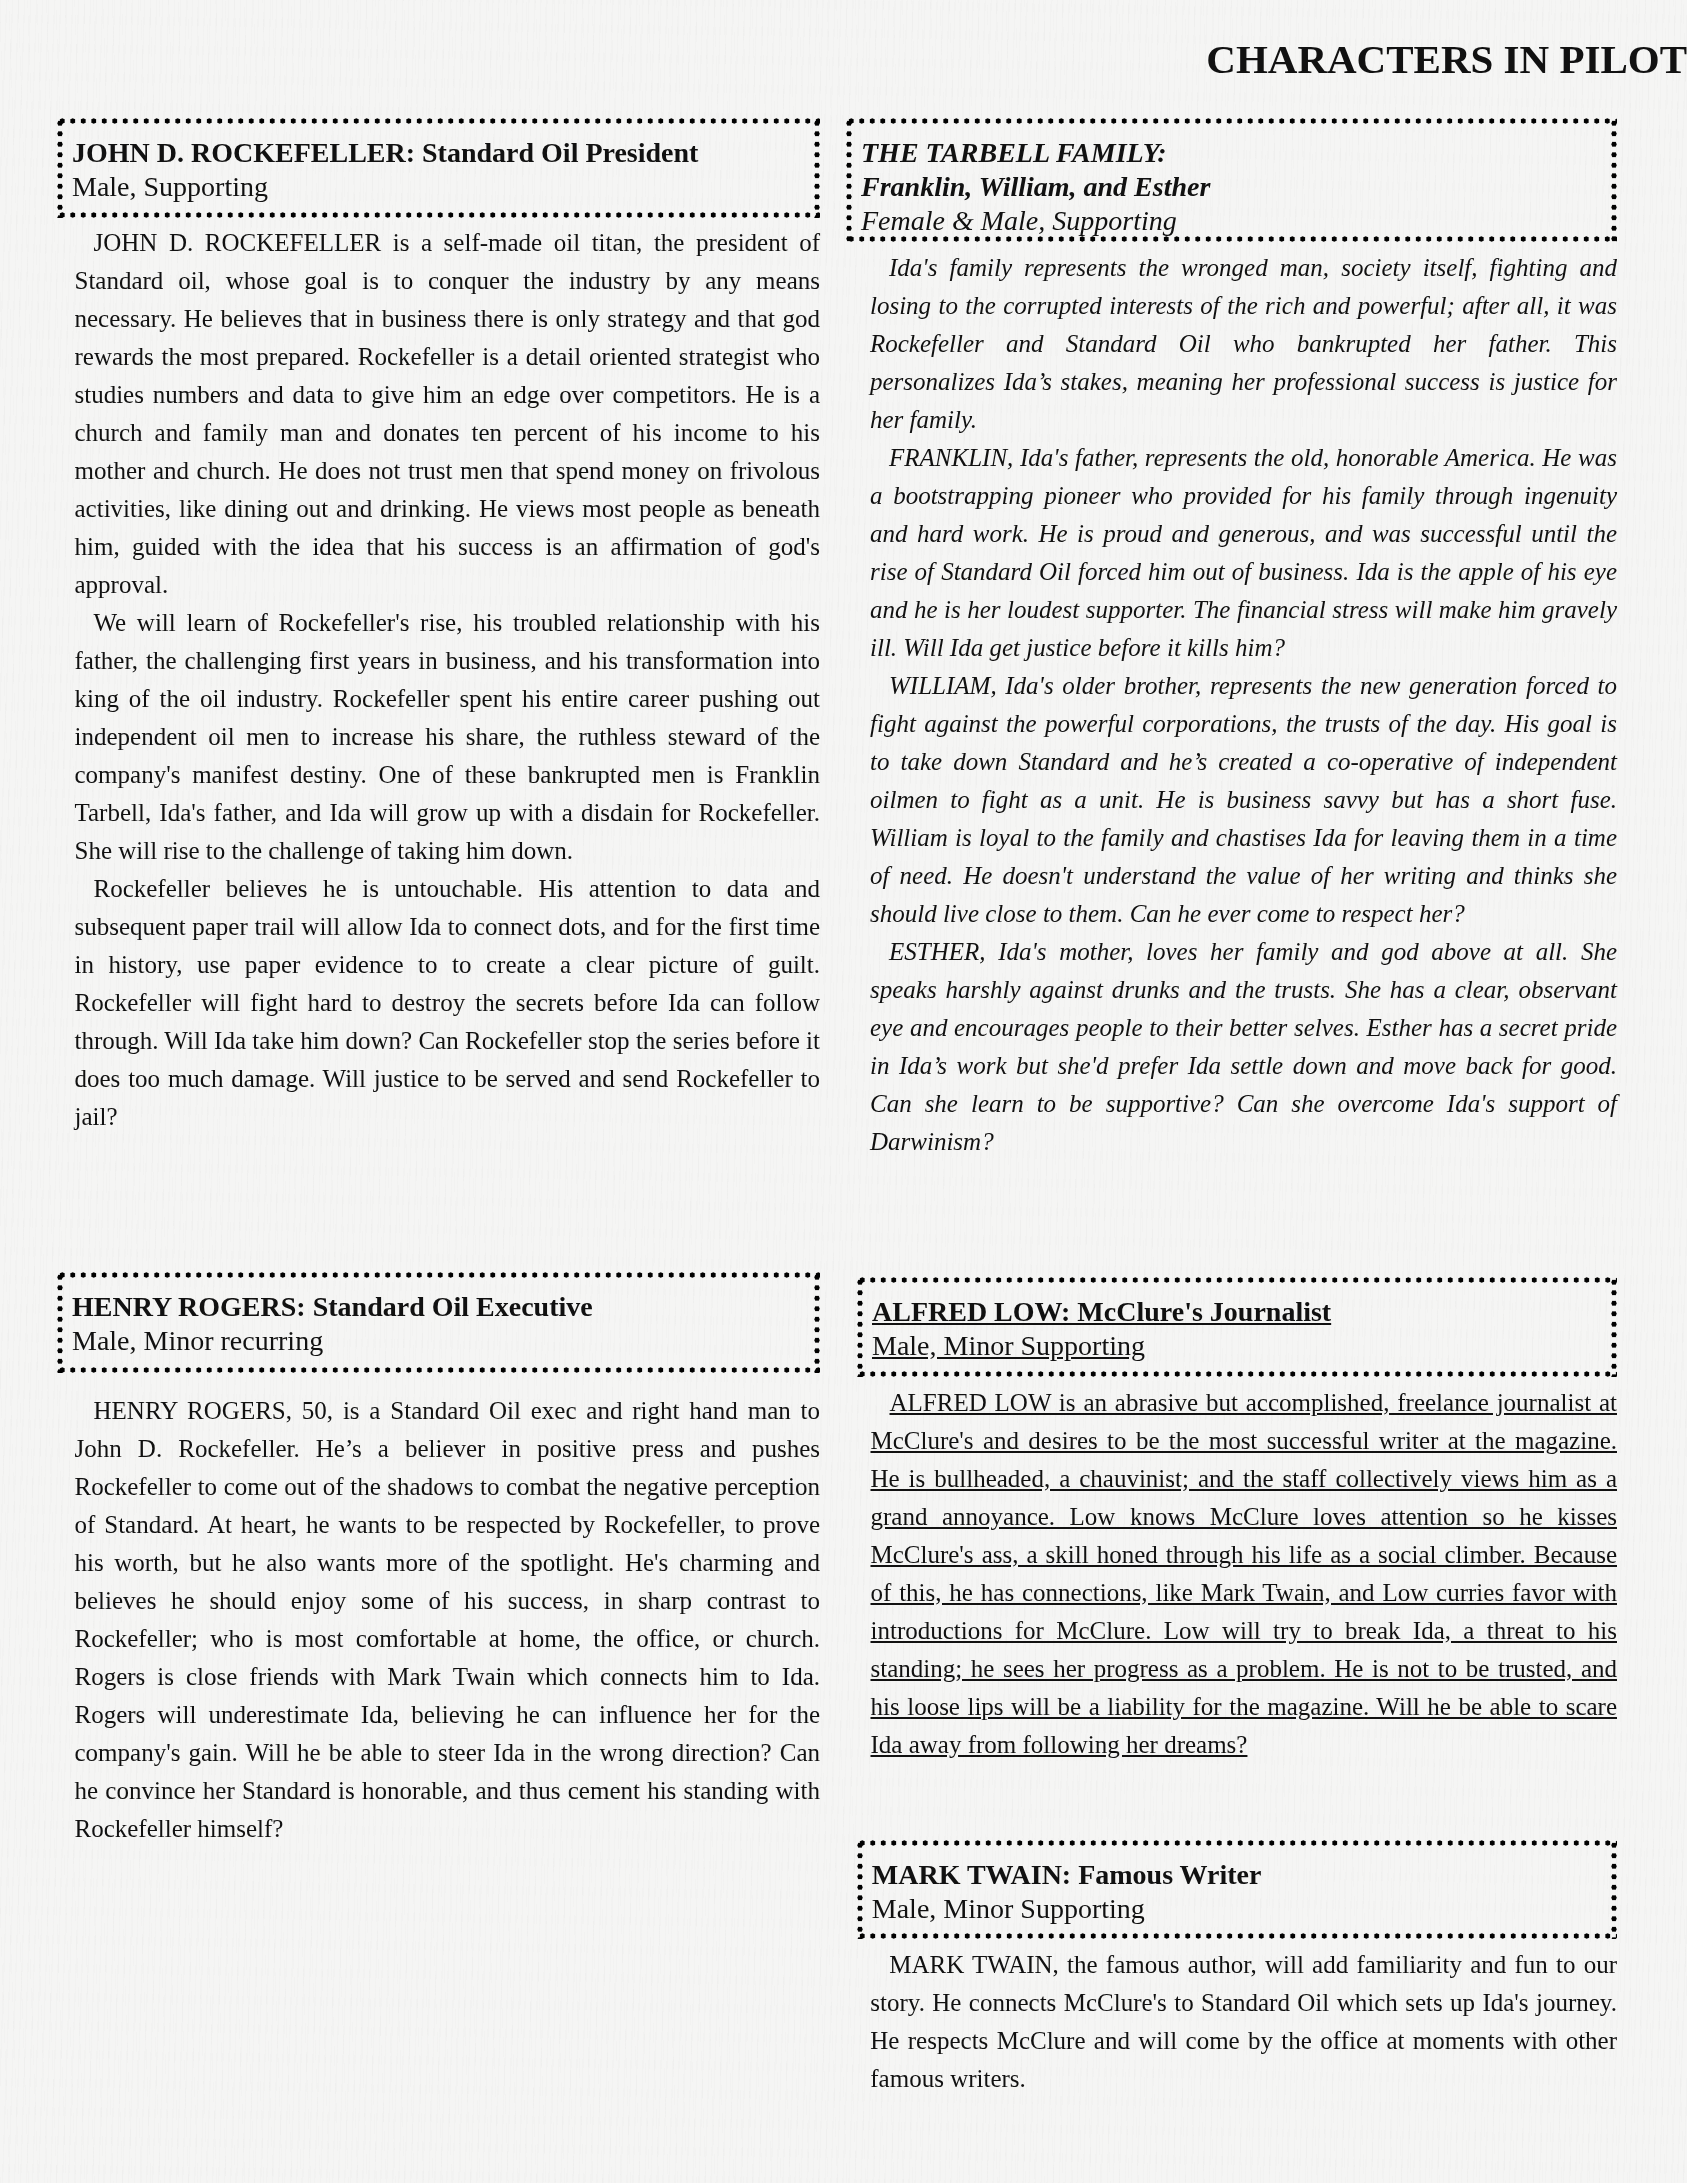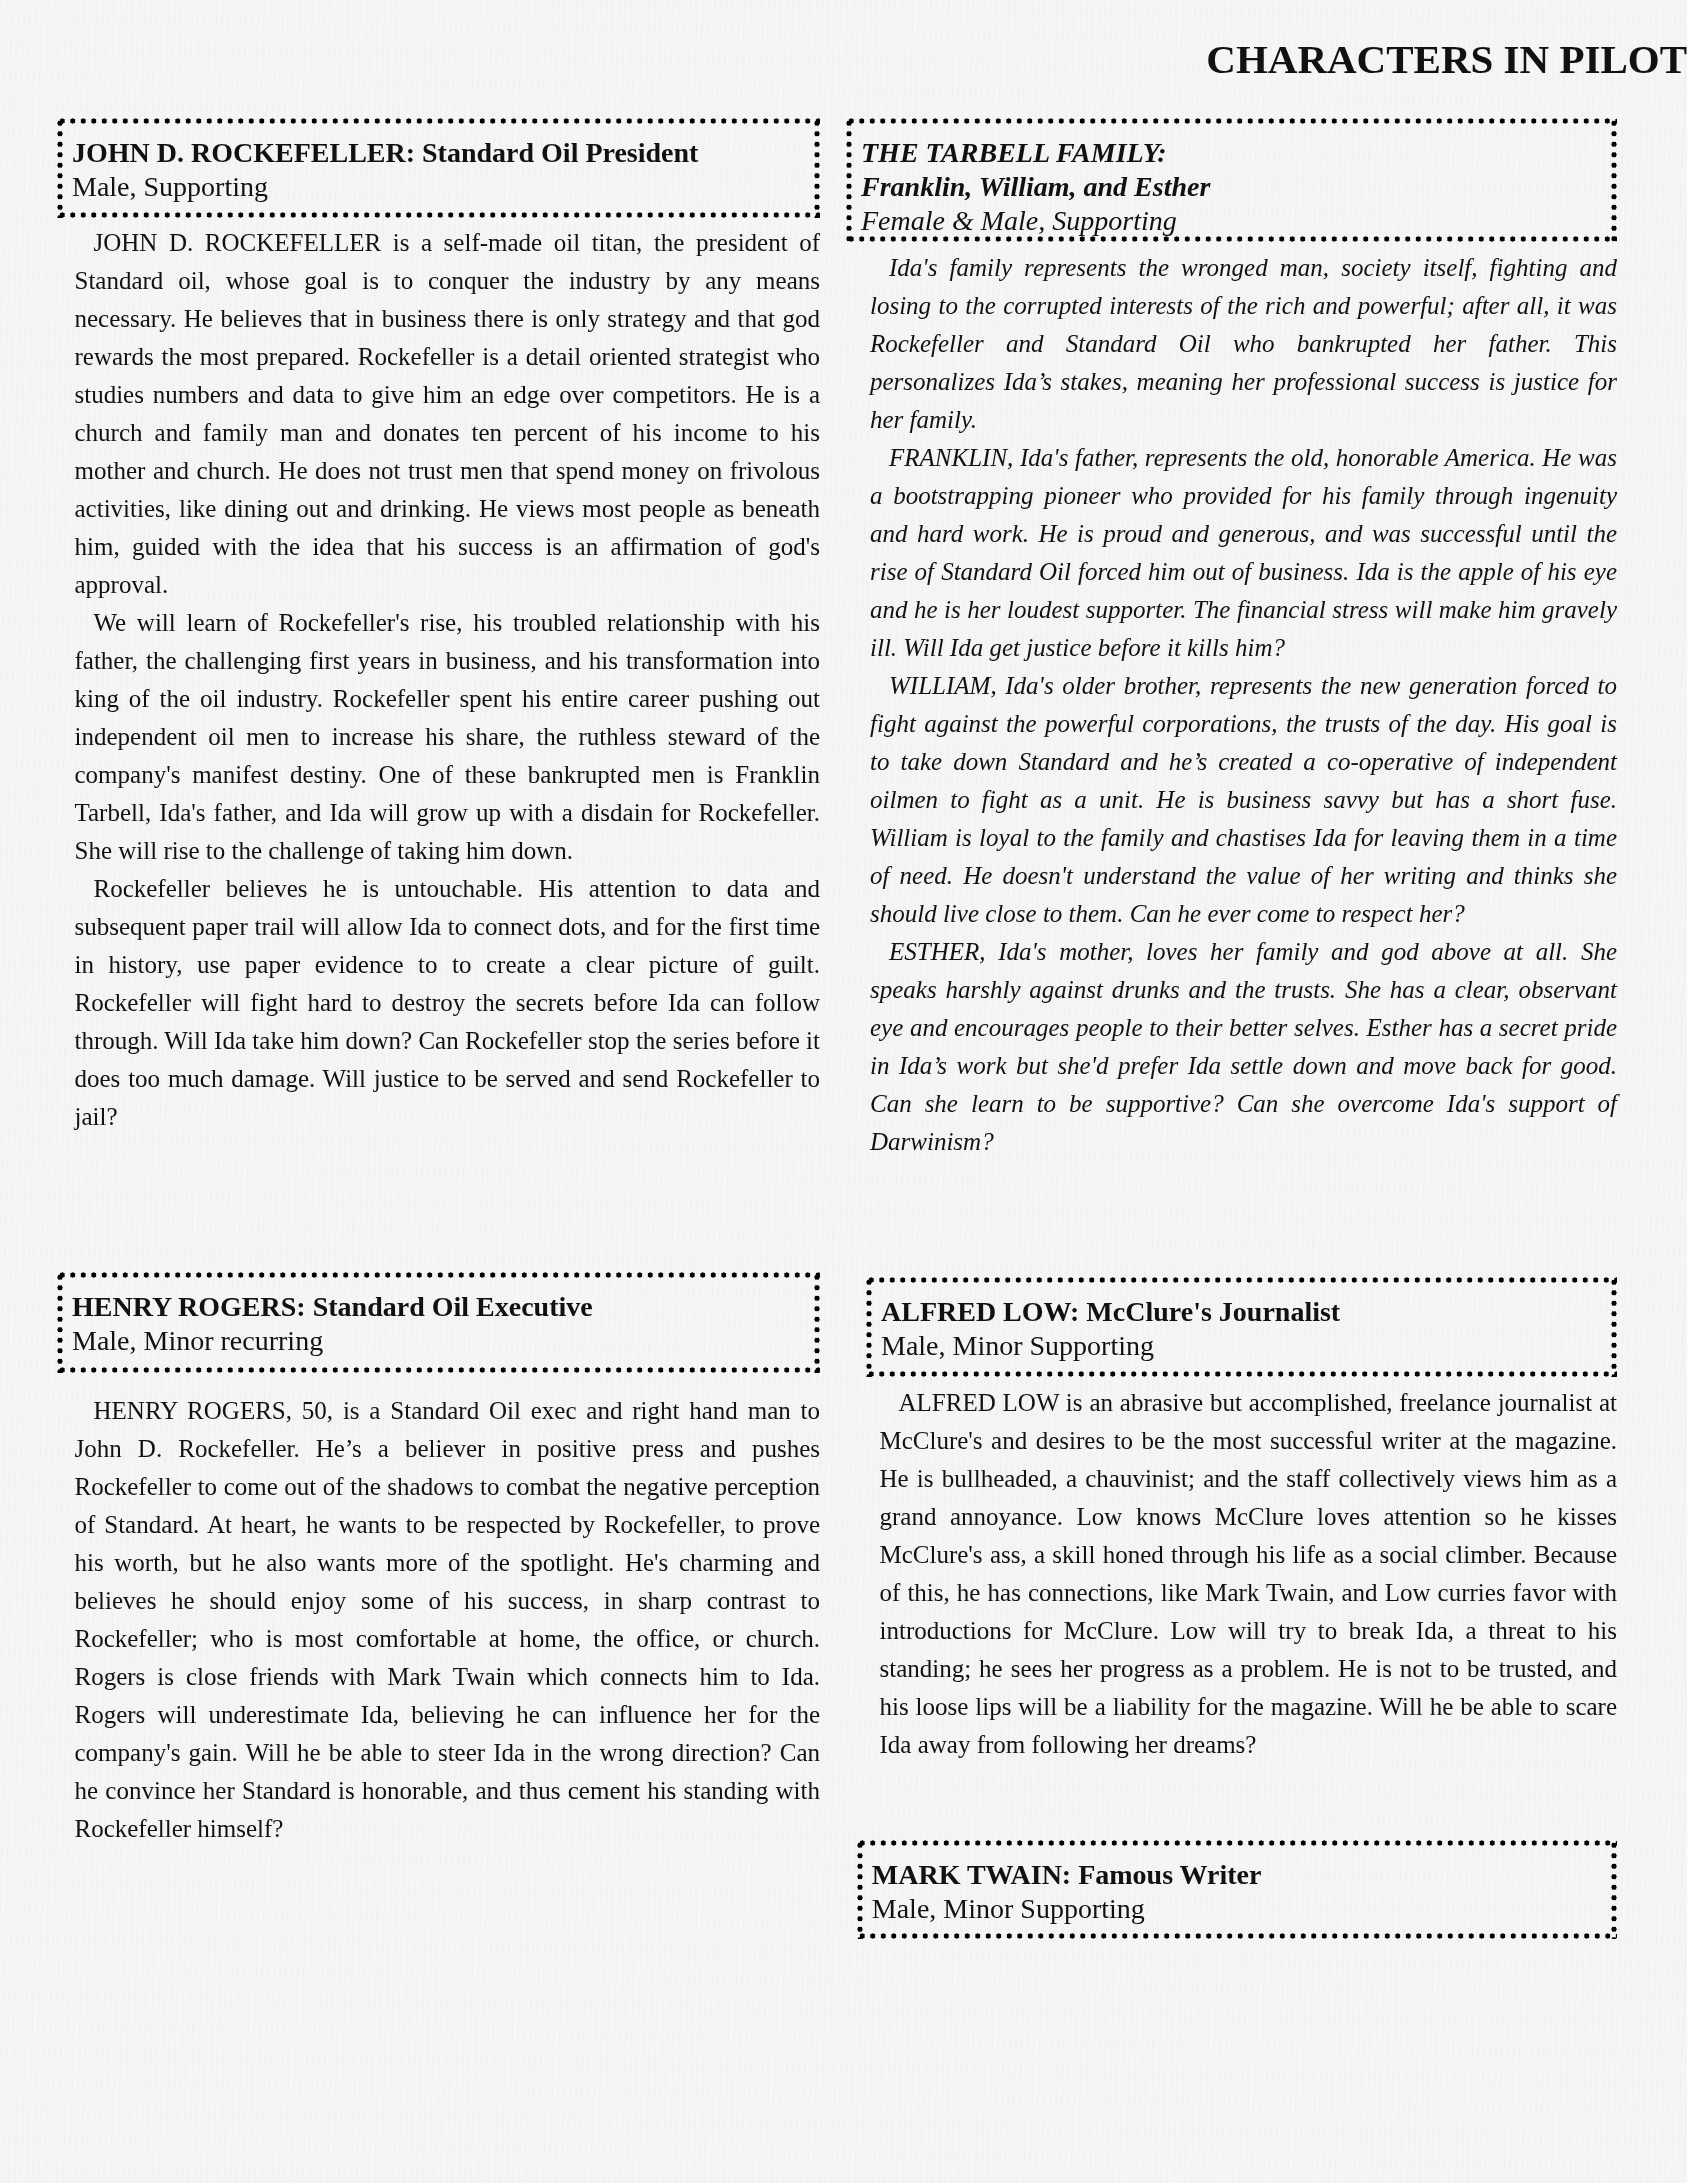--- a/index.html
+++ b/index.html
@@ -97,31 +97,34 @@
       <div class="hdr-role">Female &amp; Male, Supporting</div>
     </div>
     <div class="body-text" style="margin-top:6.7px;">
       <p>Ida's family represents the wronged man, society itself, fighting and losing to the corrupted interests of the rich and powerful; after all, it was Rockefeller and Standard Oil who bankrupted her father. This personalizes Ida’s stakes, meaning her professional success is justice for her family.</p>
       <p>FRANKLIN, Ida's father, represents the old, honorable America. He was a bootstrapping pioneer who provided for his family through ingenuity and hard work. He is proud and generous, and was successful until the rise of Standard Oil forced him out of business. Ida is the apple of his eye and he is her loudest supporter. The financial stress will make him gravely ill. Will Ida get justice before it kills him?</p>
       <p>WILLIAM, Ida's older brother, represents the new generation forced to fight against the powerful corporations, the trusts of the day. His goal is to take down Standard and he’s created a co-operative of independent oilmen to fight as a unit. He is business savvy but has a short fuse. William is loyal to the family and chastises Ida for leaving them in a time of need. He doesn't understand the value of her writing and thinks she should live close to them. Can he ever come to respect her?</p>
       <p>ESTHER, Ida's mother, loves her family and god above at all. She speaks harshly against drunks and the trusts. She has a clear, observant eye and encourages people to their better selves. Esther has a secret pride in Ida’s work but she'd prefer Ida settle down and move back for good. Can she learn to be supportive? Can she overcome Ida's support of Darwinism?</p>
     </div>
   </div>
 
-  <div class="card" style="top:1277px; left:20px;">
+  <div class="card" style="top:1277px; left:11px;text-decoration:underline;">
     <div class="hdr-box" style="height:100px;">
       <div class="hdr-name">ALFRED LOW: McClure's Journalist</div>
       <div class="hdr-role">Male, Minor Supporting</div>
     </div>
     <div class="body-text" style="margin-top:6.7px; padding-left:13.5px;">
       <p>ALFRED LOW is an abrasive but accomplished, freelance journalist at McClure's and desires to be the most successful writer at the magazine. He is bullheaded, a chauvinist; and the staff collectively views him as a grand annoyance. Low knows McClure loves attention so he kisses McClure's ass, a skill honed through his life as a social climber. Because of this, he has connections, like Mark Twain, and Low curries favor with introductions for McClure. Low will try to break Ida, a threat to his standing; he sees her progress as a problem. He is not to be trusted, and his loose lips will be a liability for the magazine. Will he be able to scare Ida away from following her dreams?</p>
     </div>
   </div>
 
   <div class="card" style="top:1840px; left:10.8px;">
     <div class="hdr-box" style="height:99px;">
       <div class="hdr-name">MARK TWAIN: Famous Writer</div>
       <div class="hdr-role">Male, Minor Supporting</div>
     </div>
+    <div class="body-text" style="margin-top:6.7px; padding-left:13.5px;">
+      <p>MARK TWAIN, the famous author, will add familiarity and fun to our story. He connects McClure's to Standard Oil which sets up Ida's journey. He respects McClure and will come by the office at moments with other famous writers.</p>
+    </div>
   </div>
 
 </div>
 
 
 </body></html>

